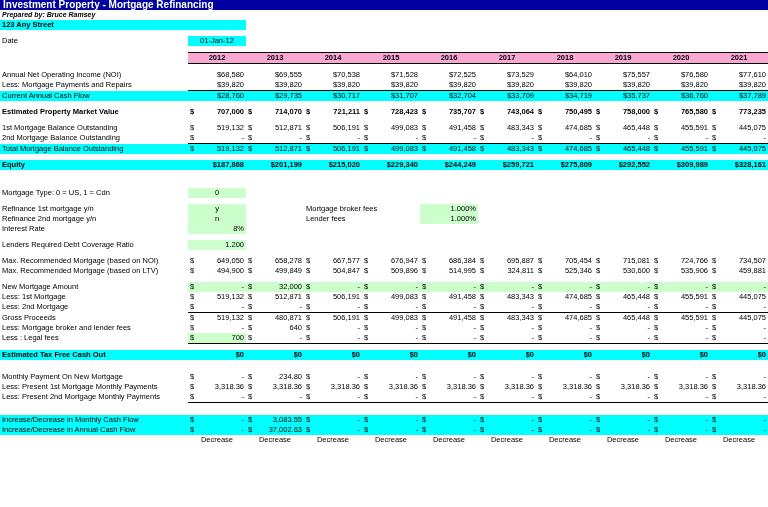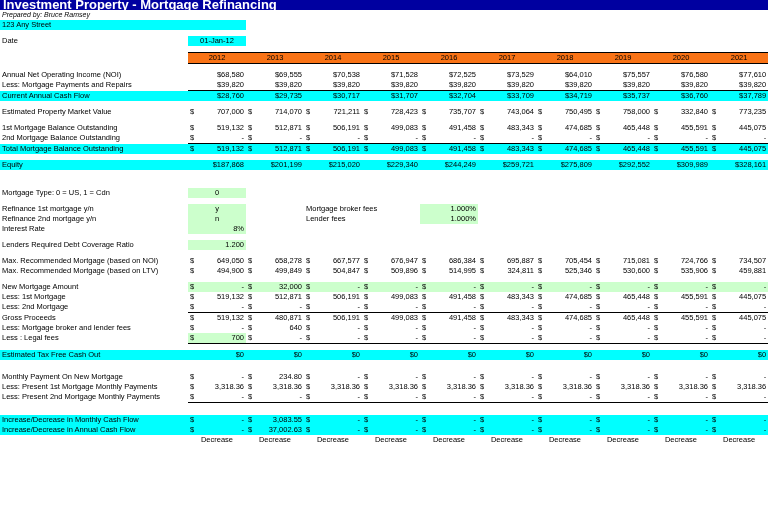--- a/index.html
+++ b/index.html
@@ -3,26 +3,26 @@
 <meta charset="utf-8">
 <style>
   html,body{margin:0;padding:0;background:#fff;}
   body{font-family:"Liberation Sans", sans-serif;font-size:7.5px;color:#000;}
   #sheet{width:768px;height:507px;position:relative;overflow:hidden;}
   table{border-collapse:collapse;table-layout:fixed;width:768px;}
   td{height:10px;padding:0 2px;overflow:hidden;white-space:nowrap;font-size:7.5px;line-height:10px;vertical-align:middle;}
   .label{text-align:left;}
   .num{text-align:right;}
   .ctr{text-align:center;margin-top:8px;}
-  .b{font-weight:normal;}
+  .b{font-weight:bold;}
   .i{font-style:italic;}
-  .title{background:#0000A0;color:#fff;font-weight:bold;font-size:13px;padding-left:3px;}
+  .title{background:#0000A0;color:#fff;font-weight:bold;font-size:10px;padding-left:3px;}
   .cyan{background:#00FFFF;}
   .green{background:#CCFFCC;}
-  .yellow{background:#f97316;}
+  .yellow{background:#f9a8d4;}
   .hdrline{border-top:1px solid #000;border-bottom:1px solid #000;}
   .botline{border-bottom:1px solid #000;}
   .dollar{text-align:left;}
   .rowspacer td{height:6px;}
 </style>
 </head>
 <body>
 
 <div id="sheet">
 <table>
@@ -146,21 +146,21 @@
           <td class="num b">728,423</td>
     <td class="dollar b">$</td>
           <td class="num b">735,707</td>
     <td class="dollar b">$</td>
           <td class="num b">743,064</td>
     <td class="dollar b">$</td>
           <td class="num b">750,495</td>
     <td class="dollar b">$</td>
           <td class="num b">758,000</td>
     <td class="dollar b">$</td>
-          <td class="num b">332,840</td>
+          <td class="num b">765,580</td>
     <td class="dollar b">$</td>
           <td class="num b">773,235</td>
   </tr>
   <tr class="rowspacer">
           <td colspan="21"></td>
         </tr>
 
   <tr>
     <td class="label">1st Mortgage Balance Outstanding</td>
     <td class="dollar">$</td>

